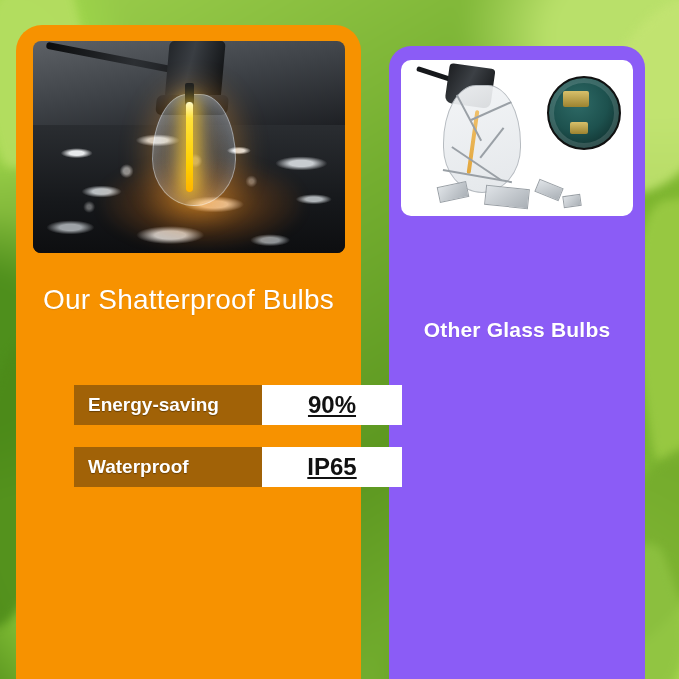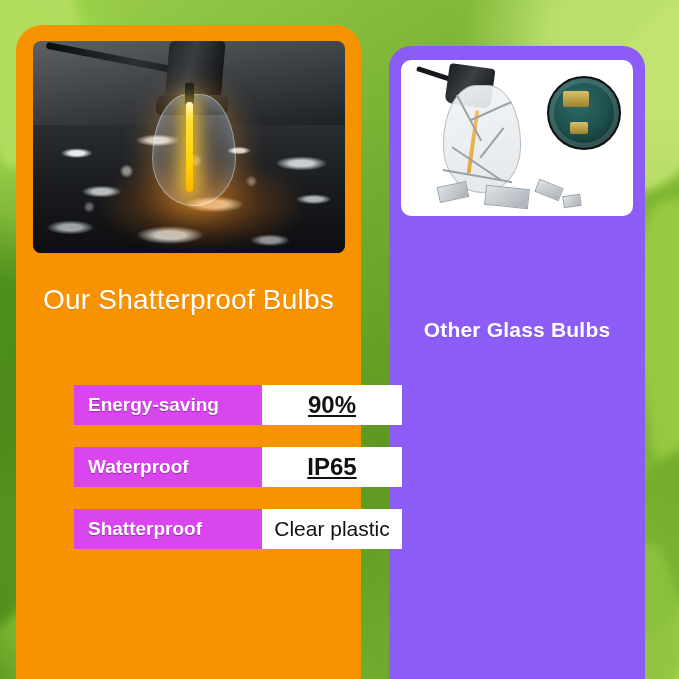--- a/index.html
+++ b/index.html
@@ -276,21 +276,21 @@
 
   .row-label {
     display: flex;
     align-items: center;
     color: #ffffff;
     font-weight: 700;
     white-space: nowrap;
     text-shadow: 0 1px 1px rgba(0,0,0,.35);
   }
   #rows-ours .row-label {
-    background: #d946ef;
+    background: #a16207;
     width: 188px;
     padding-left: 14px;
     font-size: 19px;
   }
   #rows-ours .row.narrow-label .row-label  { width: 140px; }
 
   .row-value {
     flex: 1;
     background: #ffffff;
     display: flex;
@@ -361,20 +361,16 @@
 
     <div class="rows" id="rows-ours">
         <div class="row">
           <div class="row-label">Energy-saving</div>
           <div class="row-value strong">90%</div>
         </div>
         <div class="row">
           <div class="row-label">Waterproof</div>
           <div class="row-value strong">IP65</div>
         </div>
-        <div class="row">
-          <div class="row-label">Shatterproof</div>
-          <div class="row-value">Clear plastic</div>
-        </div>
       </div>
   </div>
 
 </div>
 
 </body></html>

